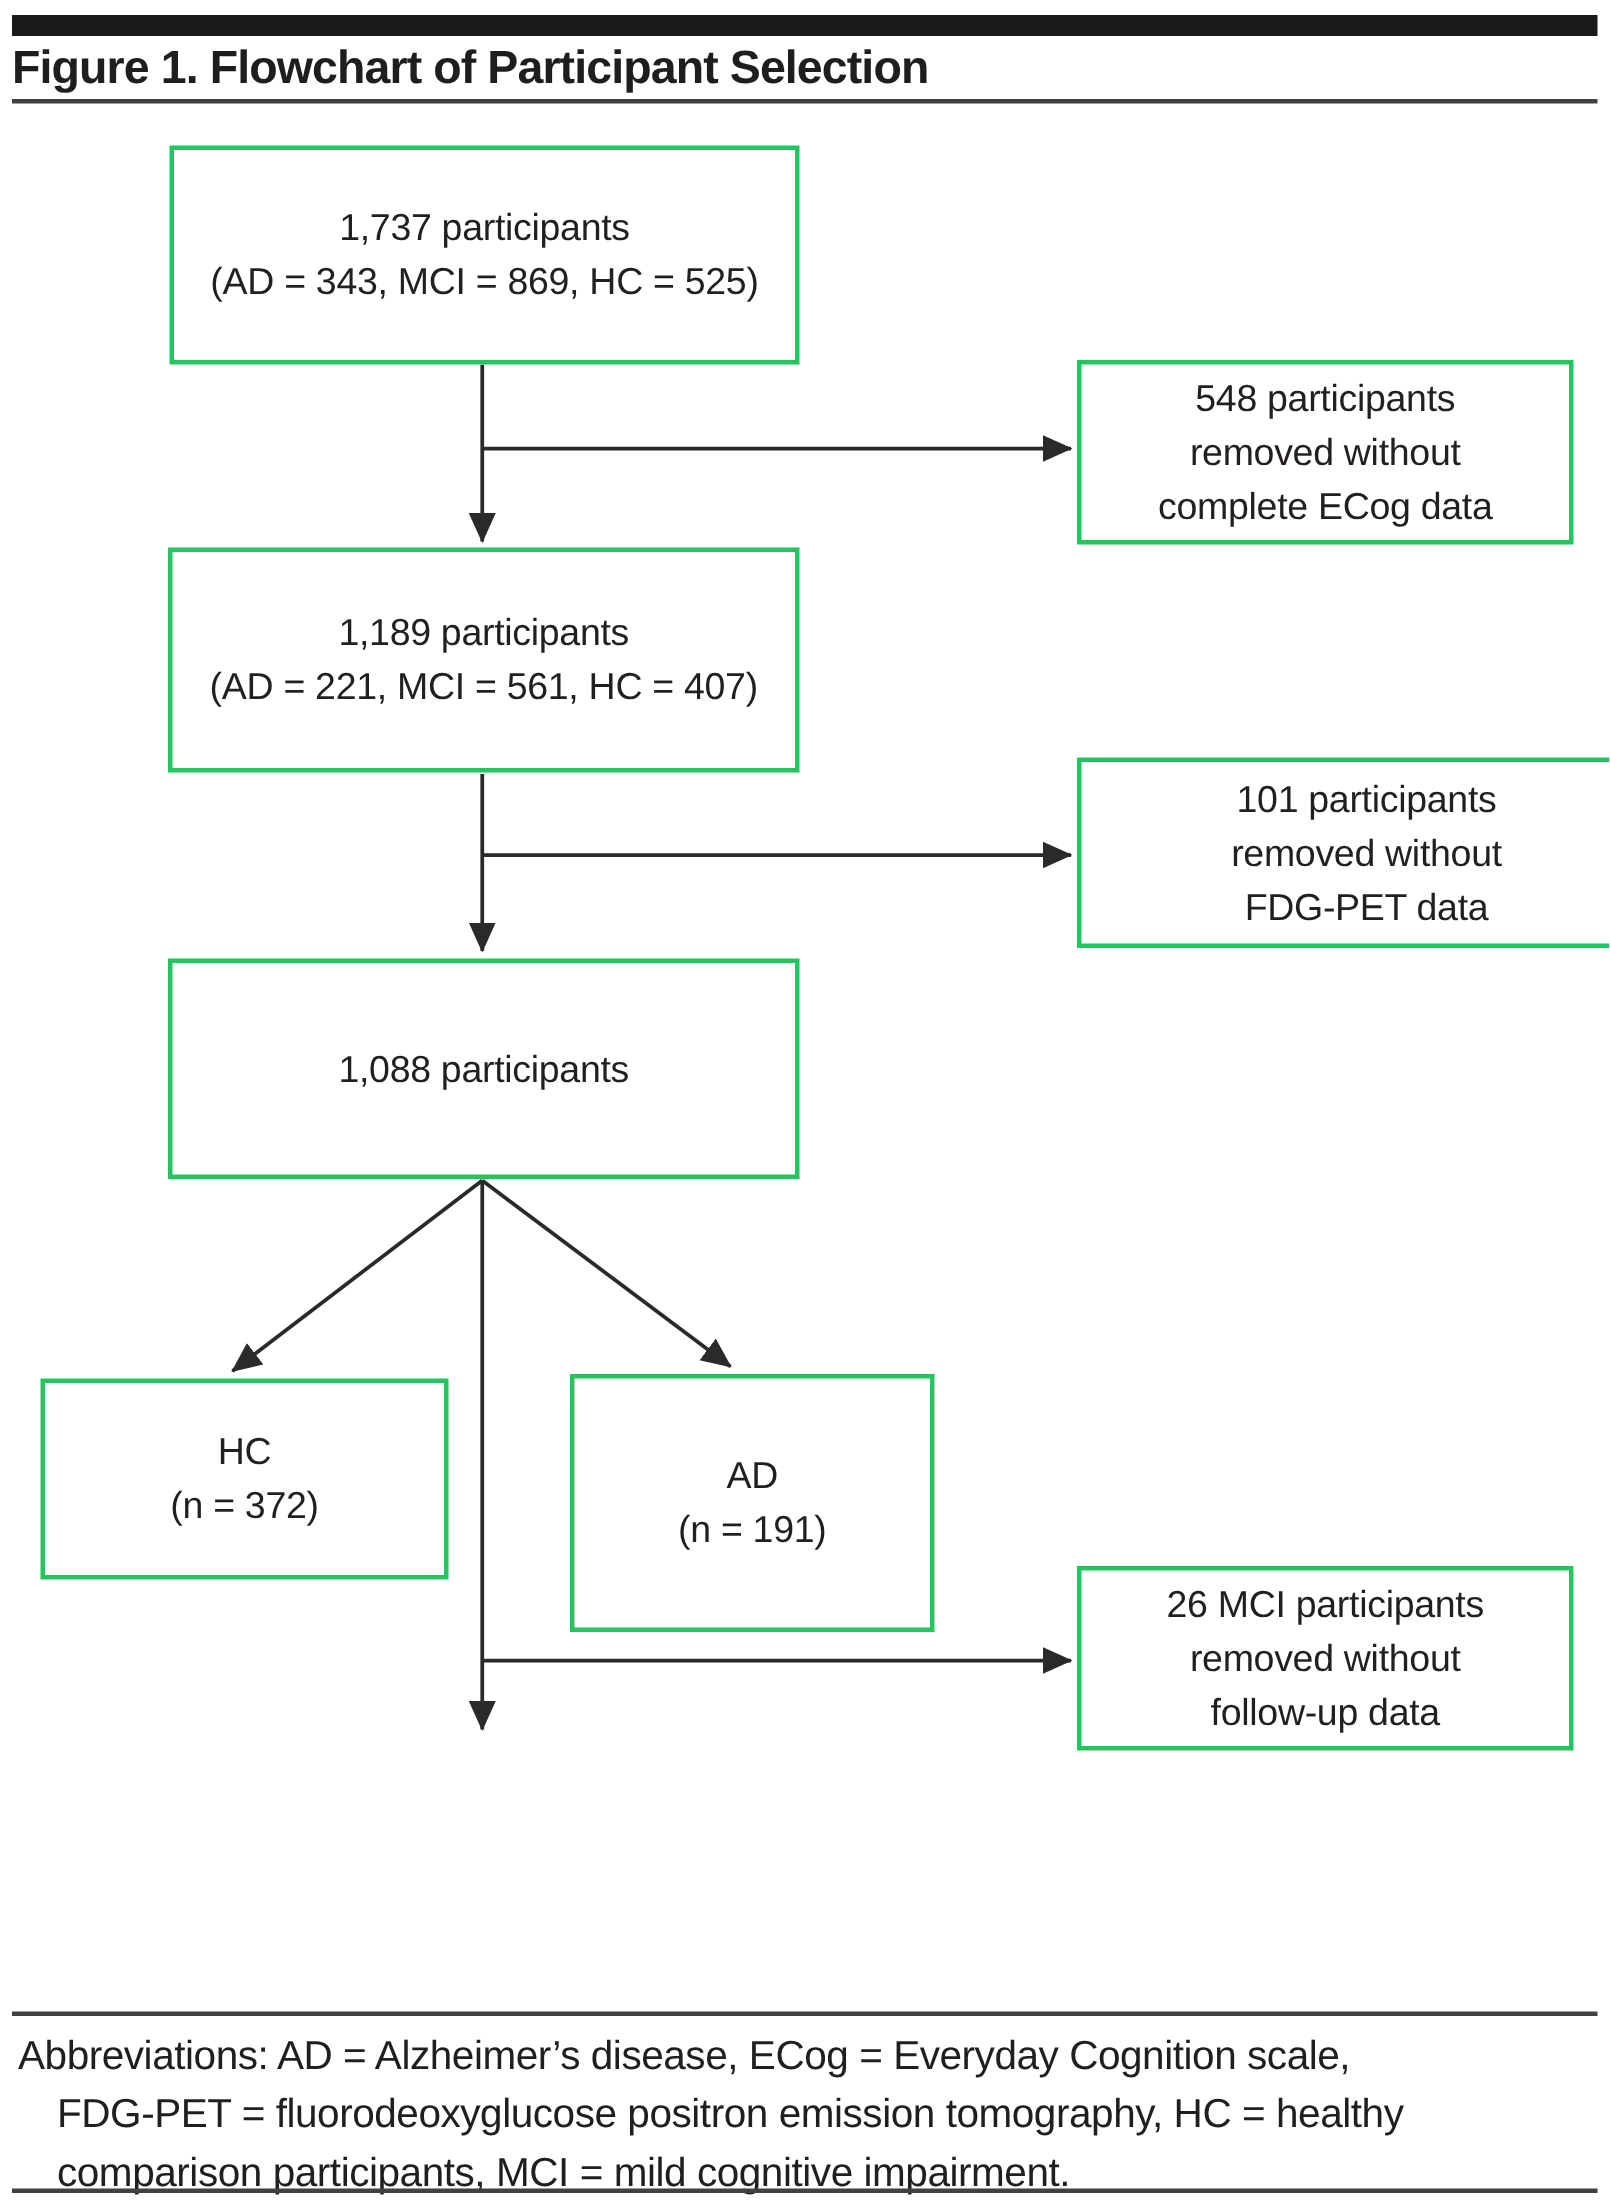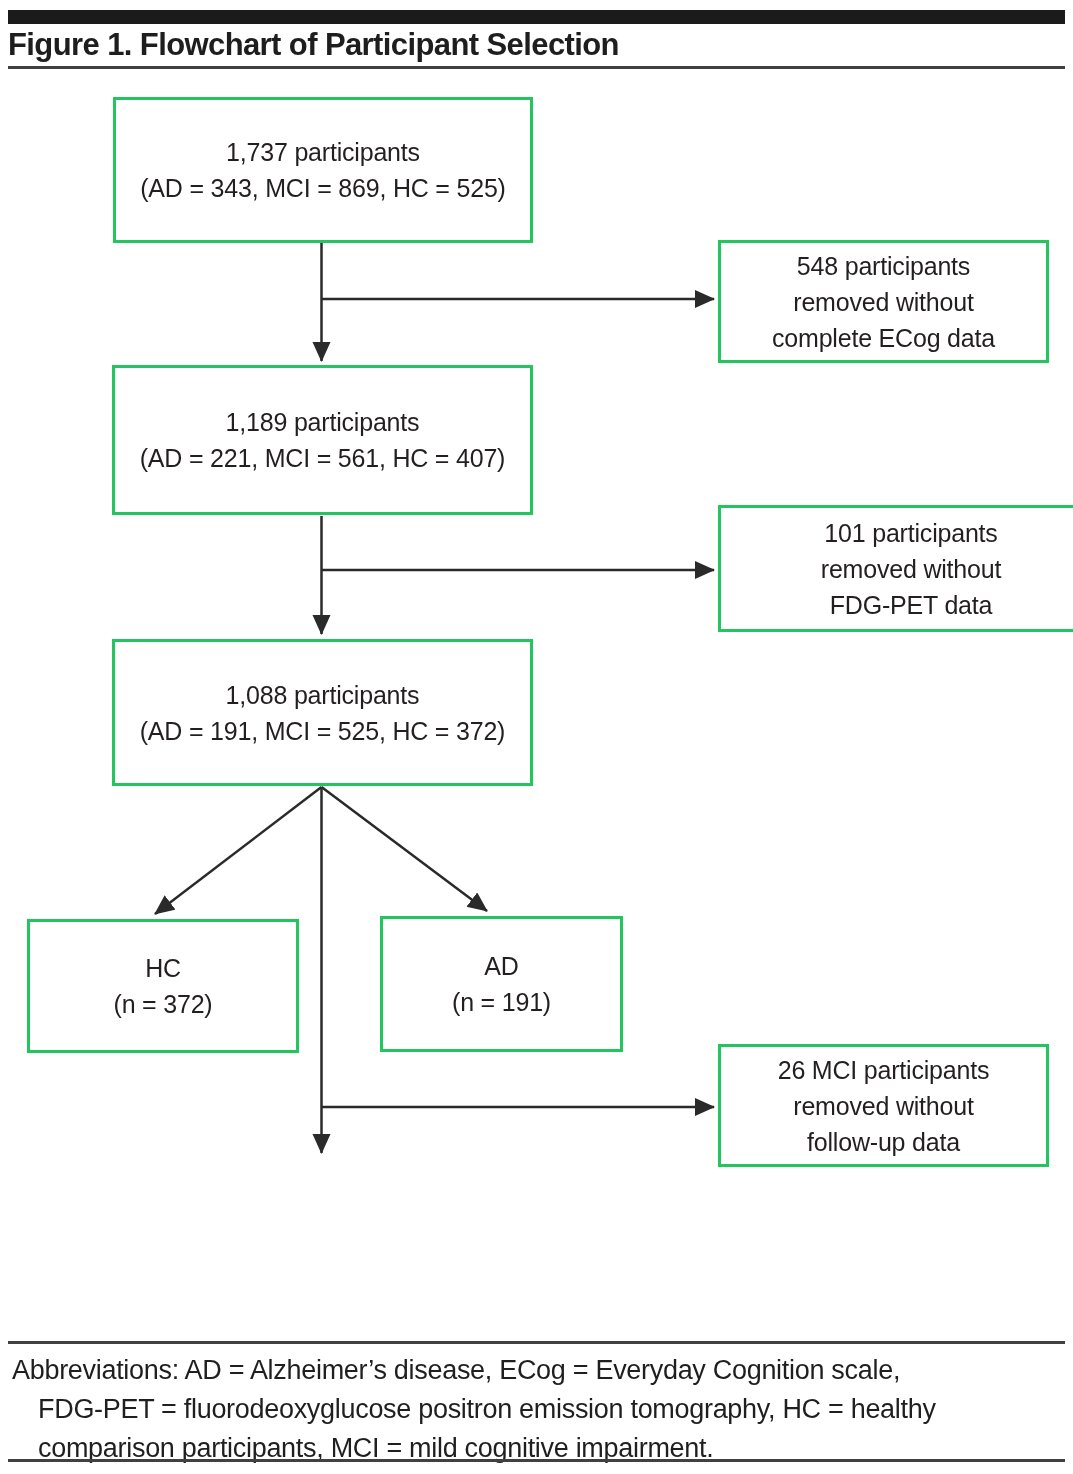--- a/index.html
+++ b/index.html
@@ -62,21 +62,21 @@
     letter-spacing: -0.2px;
     white-space: nowrap;
     color: #231f20;
   }
   .box-step1     { left: 113px; top:  97px; width: 420px; height: 146px; }
   .box-excluded1 { left: 718px; top: 240px; width: 331px; height: 123px; }
   .box-step2     { left: 112px; top: 365px; width: 421px; height: 150px; }
   .box-excluded2 { left: 718px; top: 505px; width: 386px; height: 127px; }
   .box-step3     { left: 112px; top: 639px; width: 421px; height: 147px; align-items: center; }
   .box-hc        { left:  27px; top: 919px; width: 272px; height: 134px; }
-  .box-ad        { left: 380px; top: 916px; width: 243px; height: 136px; }
+  .box-ad        { left: 380px; top: 916px; width: 243px; height: 172px; }
   .box-excluded3 { left: 718px; top: 1044px; width: 331px; height: 123px; }
   .box-mci       { left:  68px; top: 1159px; width: 508px; height: 154px; }
 
   .footer {
     position: absolute;
     left: 12px; top: 1351px;
     font-size: 27px;
     line-height: 39px;
     letter-spacing: -0.3px;
     color: #1f1f1f;
@@ -126,21 +126,20 @@
   </div>
 
   <div class="box box-excluded2">
     <span>101 participants</span>
     <span>removed without</span>
     <span>FDG-PET data</span>
   </div>
 
   <div class="box box-step3">
     <span>1,088 participants</span>
-    <span>(AD = 191, MCI = 525, HC = 372)</span>
   </div>
 
   <div class="box box-hc">
     <span>HC</span>
     <span>(n = 372)</span>
   </div>
 
   <div class="box box-ad">
     <span>AD</span>
     <span>(n = 191)</span>

